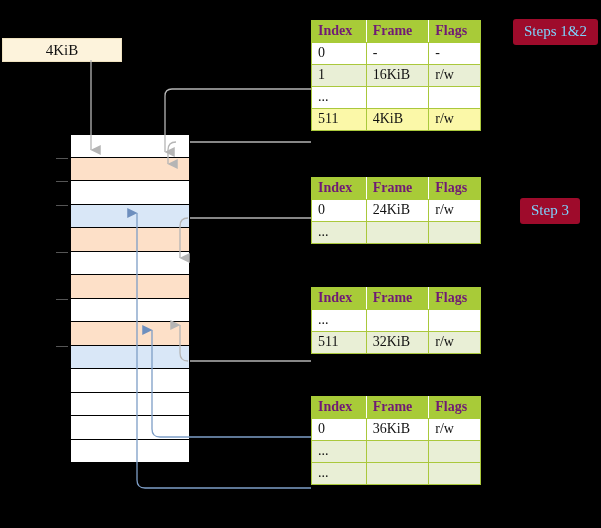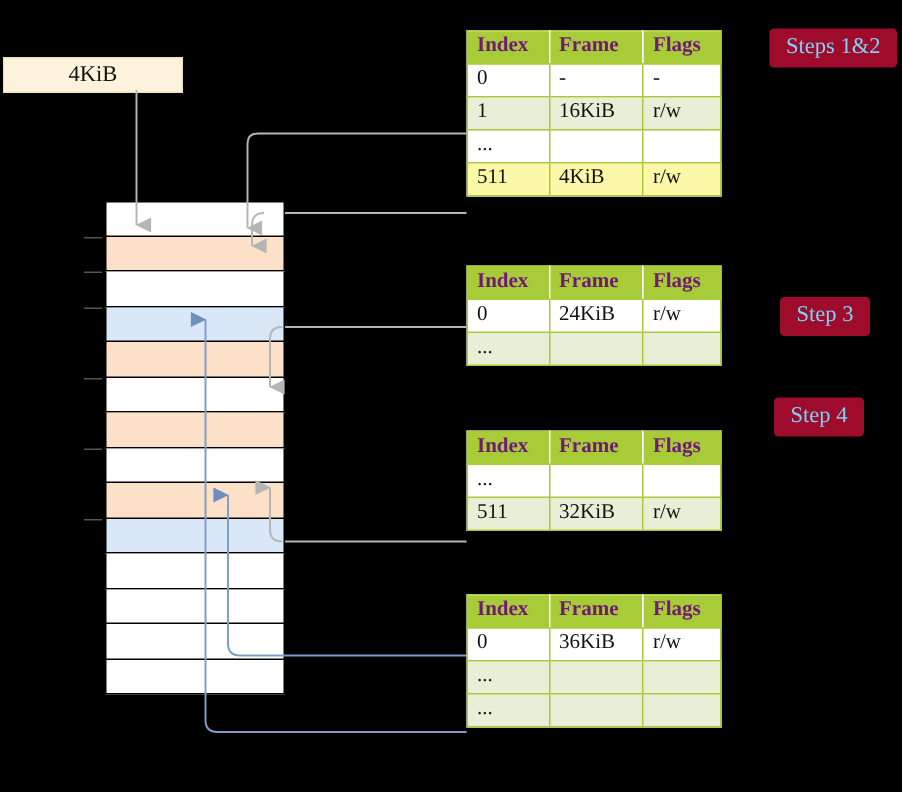--- a/index.html
+++ b/index.html
@@ -87,21 +87,20 @@
 </style>
 </head>
 <body>
 
 <div class="stage">
 
   <div class="vabox">4KiB</div>
 
   <div class="badge" id="badge-steps12">Steps 1&amp;2</div>
   <div class="badge" id="badge-step3">Step 3</div>
-  <div class="badge" id="badge-step4">Step 4</div>
 
   <div class="memcol" id="memcol">
       <div class="memrow first" style="top: 0px;"></div>
       <div class="memrow peach" style="top: 23.5px;"></div>
       <div class="memrow" style="top: 47px;"></div>
       <div class="memrow blue" style="top: 70.5px;"></div>
       <div class="memrow peach" style="top: 94px;"></div>
       <div class="memrow" style="top: 117.5px;"></div>
       <div class="memrow peach" style="top: 141px;"></div>
       <div class="memrow" style="top: 164.5px;"></div>

